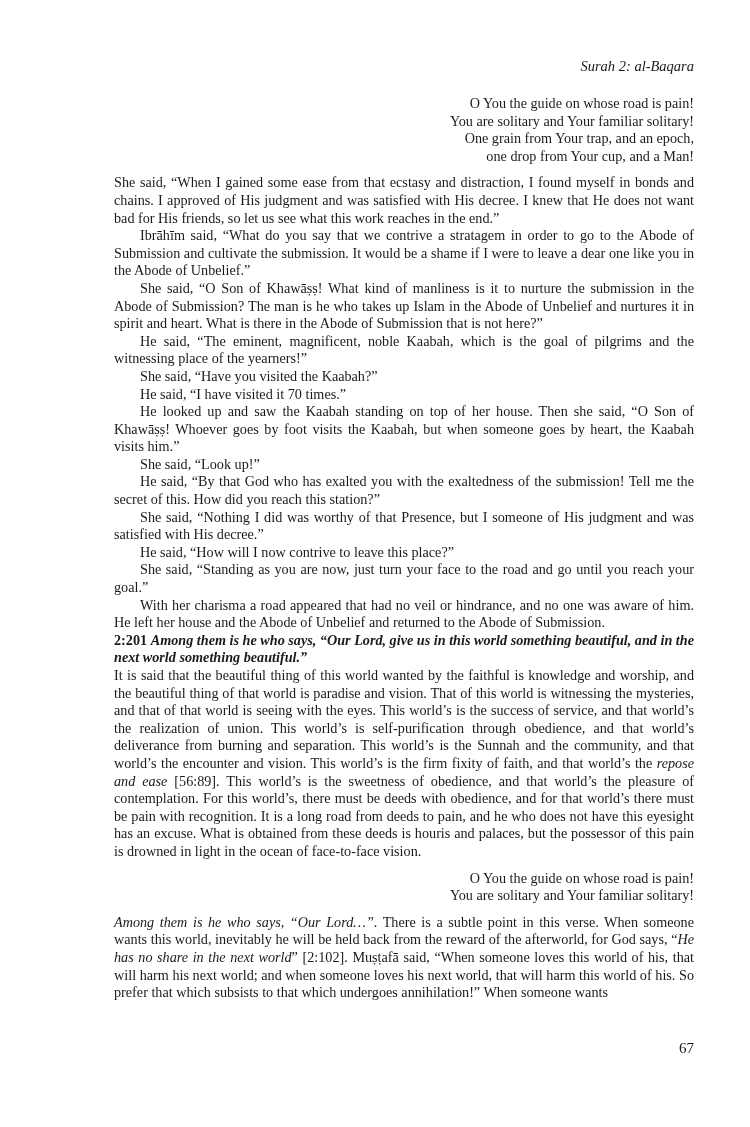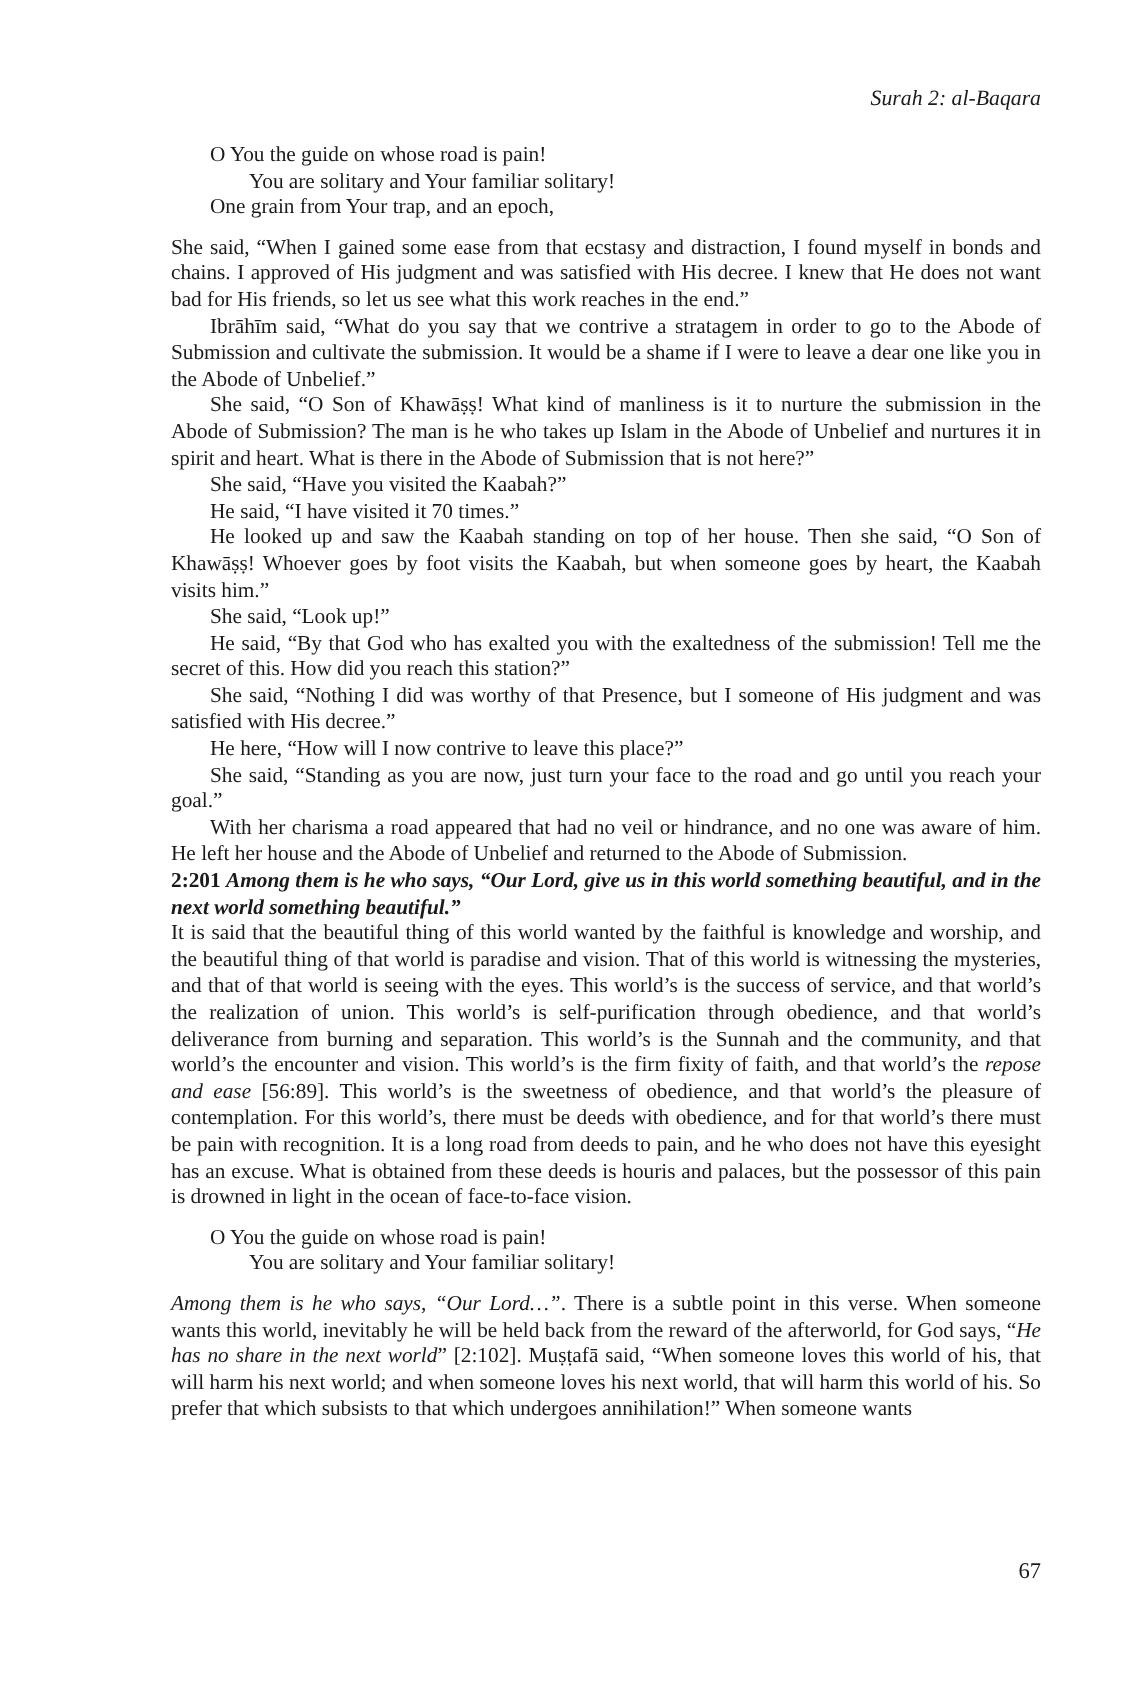--- a/index.html
+++ b/index.html
@@ -13,52 +13,54 @@
       font-style: italic; font-size: 14.5px; text-align: right;
     }
     .content {
       position: absolute; left: 114px; top: 95px; width: 580px;
       font-size: 14.2px; line-height: 17.6px;
     }
     .content p { margin: 0; text-align: justify; }
     .indent { text-indent: 26px; }
     .verse { margin-left: 26px; }
     .verse .l2 { padding-left: 26px; }
-    .verse-block { margin-bottom: 9px; }
+    .verse-block { margin-bottom: 9px; text-align: right; }
     .heading { margin-top: 9px; margin-bottom: 9px; font-weight: bold; }
     .heading .it { font-style: italic; }
     .gap { margin-top: 9px; }
     em, .it { font-style: italic; }
     .page-number {
       position: absolute; top: 1040px; right: 56px; font-size: 15px; margin-left: 12px;
     }
   </style>
 </head>
 <body>
 
 <div class="running-head">Surah 2: al-Baqara</div>
 
 <div class="content">
 
   <div class="verse verse-block">
     <div>O You the guide on whose road is pain!</div>
     <div class="l2">You are solitary and Your familiar solitary!</div>
     <div>One grain from Your trap, and an epoch,</div>
+    <div class="l2">one drop from Your cup, and a Man!</div>
   </div>
 
   <p>She said, “When I gained some ease from that ecstasy and distraction, I found myself in bonds and chains. I approved of His judgment and was satisfied with His decree. I knew that He does not want bad for His friends, so let us see what this work reaches in the end.”</p>
   <p class="indent">Ibrāhīm said, “What do you say that we contrive a stratagem in order to go to the Abode of Submission and cultivate the submission. It would be a shame if I were to leave a dear one like you in the Abode of Unbelief.”</p>
   <p class="indent">She said, “O Son of Khawāṣṣ! What kind of manliness is it to nurture the submission in the Abode of Submission? The man is he who takes up Islam in the Abode of Unbelief and nurtures it in spirit and heart. What is there in the Abode of Submission that is not here?”</p>
+  <p class="indent">He said, “The eminent, magnificent, noble Kaabah, which is the goal of pilgrims and the witnessing place of the yearners!”</p>
   <p class="indent">She said, “Have you visited the Kaabah?”</p>
   <p class="indent">He said, “I have visited it 70 times.”</p>
   <p class="indent">He looked up and saw the Kaabah standing on top of her house. Then she said, “O Son of Khawāṣṣ! Whoever goes by foot visits the Kaabah, but when someone goes by heart, the Kaabah visits him.”</p>
   <p class="indent">She said, “Look up!”</p>
   <p class="indent">He said, “By that God who has exalted you with the exaltedness of the submission! Tell me the secret of this. How did you reach this station?”</p>
   <p class="indent">She said, “Nothing I did was worthy of that Presence, but I someone of His judgment and was satisfied with His decree.”</p>
-  <p class="indent">He here, “How will I now contrive to leave this place?”</p>
+  <p class="indent">He said, “How will I now contrive to leave this place?”</p>
   <p class="indent">She said, “Standing as you are now, just turn your face to the road and go until you reach your goal.”</p>
   <p class="indent">With her charisma a road appeared that had no veil or hindrance, and no one was aware of him. He left her house and the Abode of Unbelief and returned to the Abode of Submission.</p>
 
   <p class="heading">
     <span>2:201</span>
     <span class="it">Among them is he who says, “Our Lord, give us in this world something beautiful, and in the next world something beautiful.”</span>
   </p>
 
   <p><span>It is said that the beautiful thing of this world wanted by the faithful is knowledge and worship, and the beautiful thing of that world is paradise and vision. That of this world is witnessing the mysteries, and that of that world is seeing with the eyes. This world’s is the success of service, and that world’s the realization of union. This world’s is self-purification through obedience, and that world’s deliverance from burning and separation. This world’s is the Sunnah and the community, and that world’s the encounter and vision. This world’s is the firm fixity of faith, and that world’s the </span><em>repose and ease</em><span> [56:89]. This world’s is the sweetness of obedience, and that world’s the pleasure of contemplation. For this world’s, there must be deeds with obedience, and for that world’s there must be pain with recognition. It is a long road from deeds to pain, and he who does not have this eyesight has an excuse. What is obtained from these deeds is houris and palaces, but the possessor of this pain is drowned in light in the ocean of face-to-face vision.</span></p>
 

